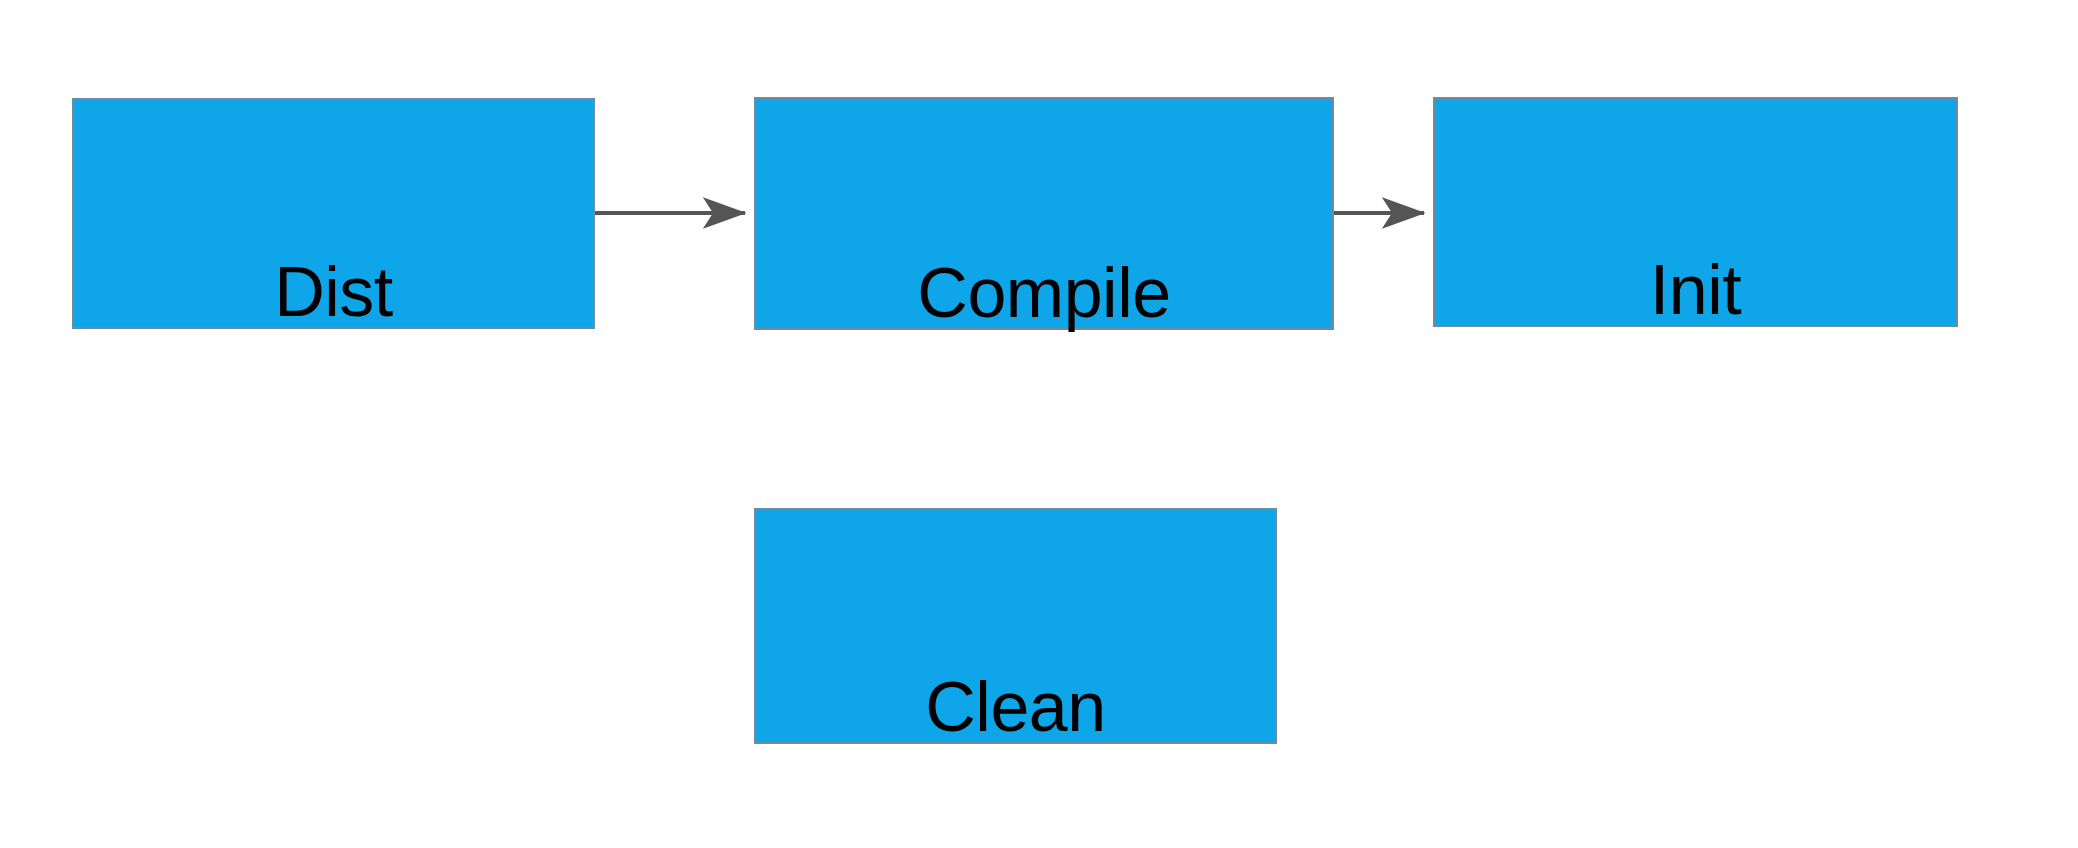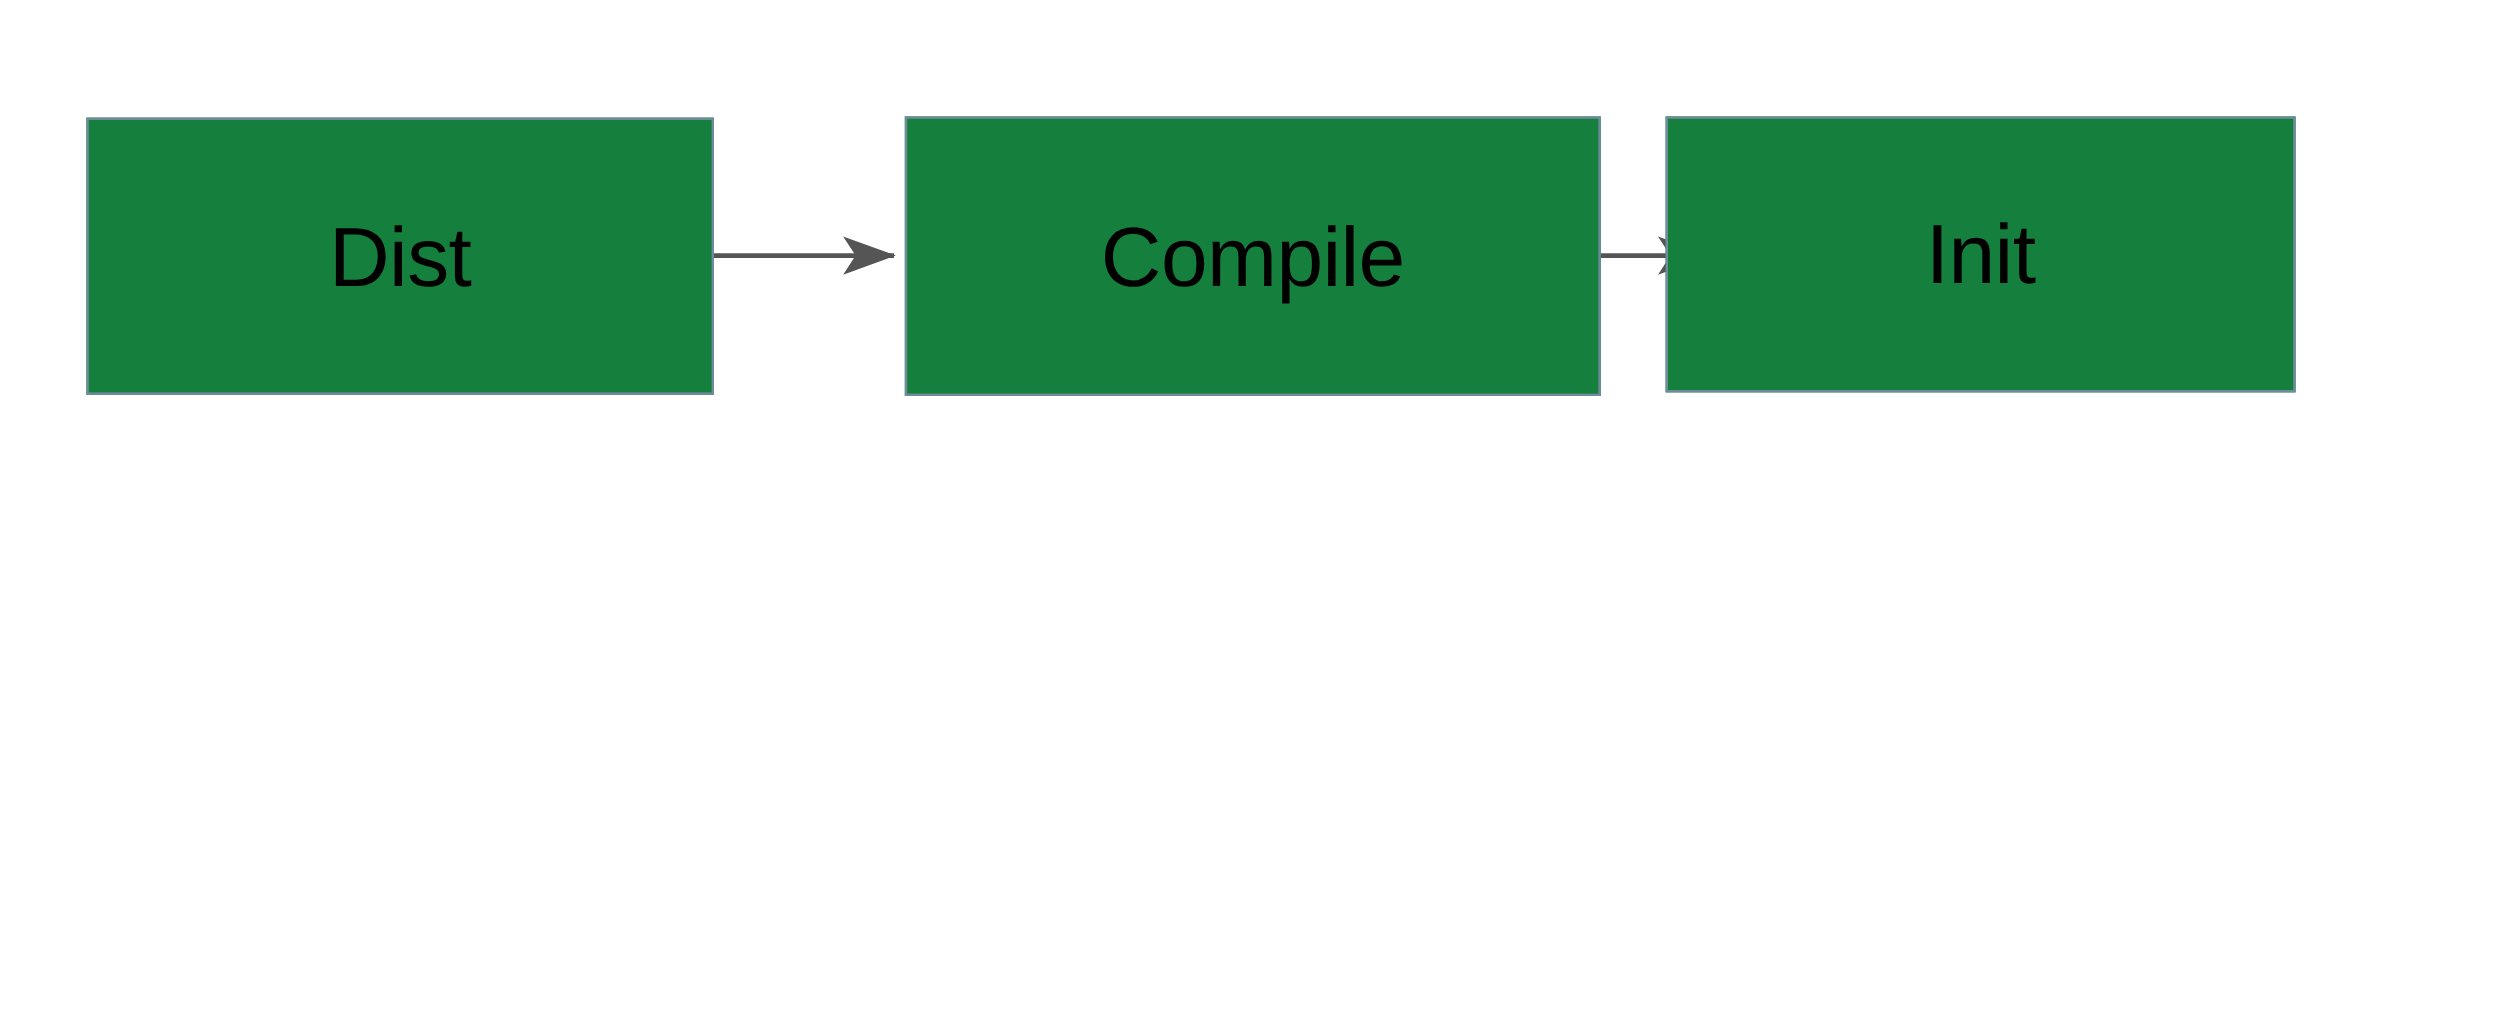--- a/index.html
+++ b/index.html
@@ -14,24 +14,24 @@
   #canvas {
     position: relative;
     width: 2078px;
     height: 848px;
     background: #ffffff;
     overflow: hidden;
   }
   .node {
     position: absolute;
     box-sizing: border-box;
-    background: #15803d;
+    background: #0ea5e9;
     border: 2px solid #6f8b9c;
     display: flex;
-    align-items: center;
+    align-items: flex-end;
     justify-content: center;
   }
   .node-label {
     font-family: "Liberation Sans", sans-serif;
     font-size: 70px;
     font-weight: 400;
     color: #000000;
     line-height: 1;
     letter-spacing: -0.5px;
     white-space: nowrap;
@@ -69,18 +69,21 @@
   <div class="edge-hit" style="left:1277px; top:196px; width:156px;"></div>
 
   <div class="node" style="left:72px; top:98px; width:523px; height:231px;">
     <span class="node-label">Dist</span>
   </div>
 
   <div class="node" style="left:754px; top:97px; width:580px; height:233px;">
     <span class="node-label">Compile</span>
   </div>
 
-  <div class="node" style="left:1388px; top:97px; width:525px; height:230px;">
+  <div class="node" style="left:1433px; top:97px; width:525px; height:230px;">
     <span class="node-label">Init</span>
   </div>
 
+  <div class="node" style="left:754px; top:508px; width:523px; height:236px;">
+    <span class="node-label">Clean</span>
+  </div>
 
 </div>
 
 </body></html>

